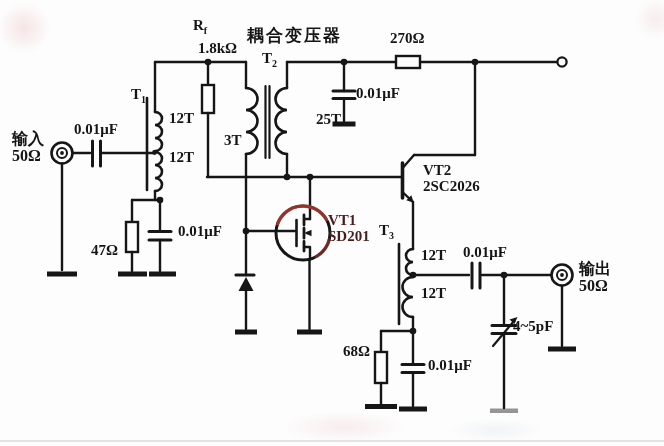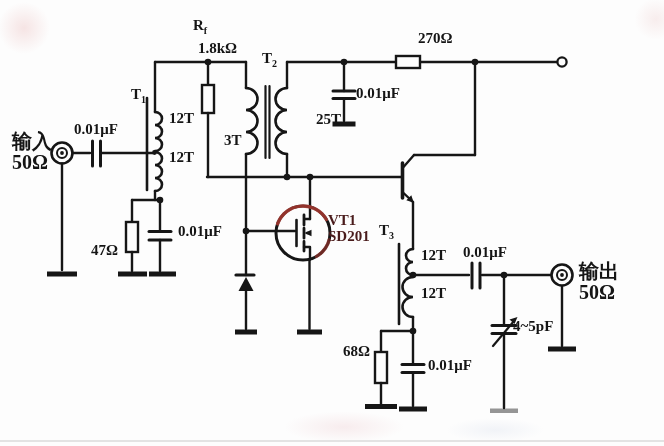--- a/index.html
+++ b/index.html
@@ -5,21 +5,21 @@
   html,body{margin:0;padding:0;background:#ffffff;}
   #canvas{
     position:relative;width:664px;height:446px;background:#fdfdfd;overflow:hidden;
     font-family:"Liberation Serif",serif;
   }
   svg{position:absolute;left:0;top:0;}
   .lbl{
     position:absolute;font-weight:700;color:#151515;font-size:15px;line-height:1.05;
     white-space:nowrap;letter-spacing:0px;
   }
-  .cn{font-size:20px;}
+  .cn{font-size:16px;}
   .big{font-size:17px;letter-spacing:2px;}
   .maroon{color:#4a1c1c;}
   .sub{font-size:10px;vertical-align:-4px;font-weight:700;}
   .smudge{position:absolute;pointer-events:none;}
   .baseline{position:absolute;left:0;top:440px;width:664px;height:2px;background:#e3e3e3;}
 </style>
 </head>
 <body>
 
 <div id="canvas">
@@ -208,35 +208,40 @@
   </div>
   <div class="lbl" style="left:74px;top:122px;">0.01μF</div>
 
   <div class="lbl" style="left:131px;top:87px;"><span>T</span><span class="sub">1</span></div>
   <div class="lbl" style="left:169px;top:111px;">12T</div>
   <div class="lbl" style="left:169px;top:150px;">12T</div>
 
   <div class="lbl" style="left:193px;top:18px;"><span>R</span><span class="sub">f</span></div>
   <div class="lbl" style="left:190px;top:41px;margin-left:8px;">1.8kΩ</div>
 
+  <div class="lbl big" style="left:247px;top:27px;">耦合变压器</div>
   <div class="lbl" style="left:262px;top:51px;"><span>T</span><span class="sub">2</span></div>
   <div class="lbl" style="left:224px;top:133px;">3T</div>
   <div class="lbl" style="left:291px;top:112px;margin-left:25px;">25T</div>
 
-  <div class="lbl" style="left:390px;top:31px;margin-left:28px;">270Ω</div>
+  <div class="lbl" style="left:390px;top:31px;">270Ω</div>
   <div class="lbl" style="left:356px;top:86px;">0.01μF</div>
 
   <div class="lbl" style="left:91px;top:243px;">47Ω</div>
   <div class="lbl" style="left:178px;top:224px;">0.01μF</div>
 
   <div class="lbl maroon" style="left:328px;top:213px;">
     <div>VT1</div>
     <div>SD201</div>
   </div>
 
+  <div class="lbl" style="left:423px;top:163px;">
+    <div>VT2</div>
+    <div>2SC2026</div>
+  </div>
 
   <div class="lbl" style="left:379px;top:223px;"><span>T</span><span class="sub">3</span></div>
   <div class="lbl" style="left:421px;top:248px;">12T</div>
   <div class="lbl" style="left:421px;top:286px;">12T</div>
 
   <div class="lbl" style="left:463px;top:245px;">0.01μF</div>
   <div class="lbl cn" style="left:579px;top:261px;">
     <div>输出</div>
     <div>50Ω</div>
   </div>

